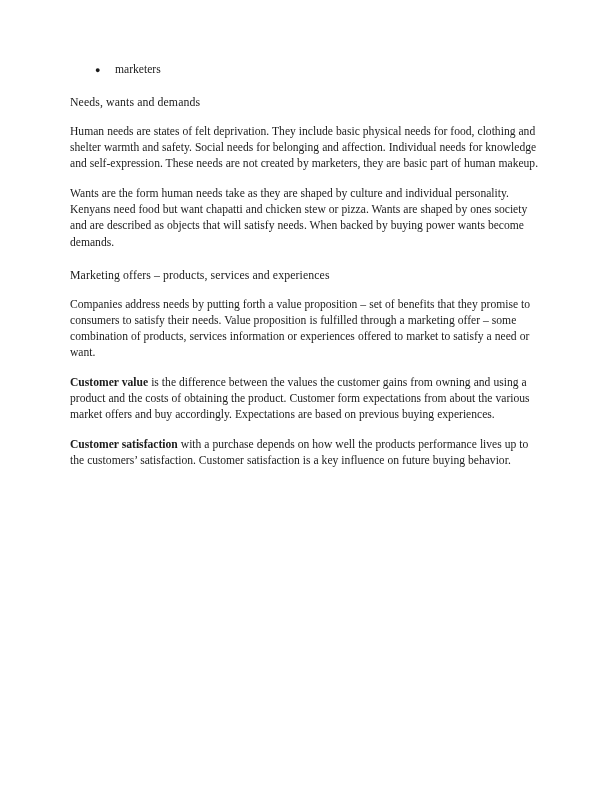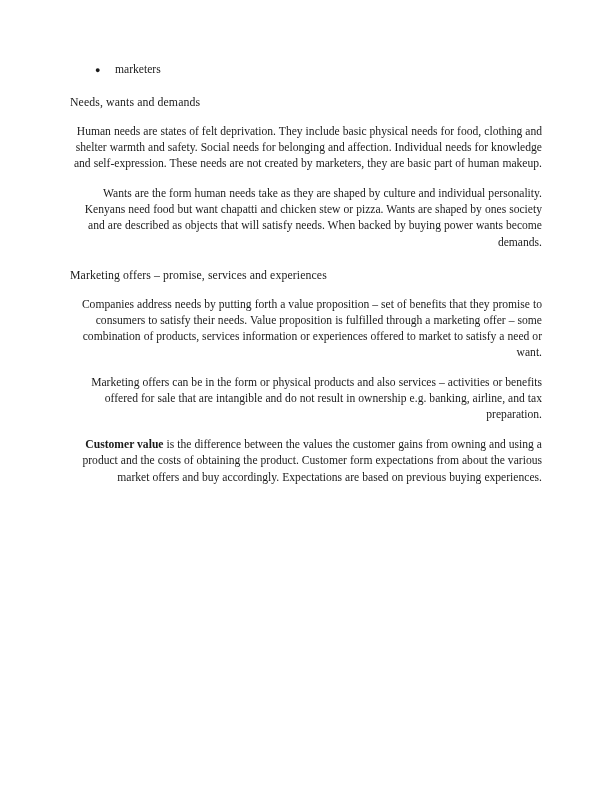--- a/index.html
+++ b/index.html
@@ -54,21 +54,21 @@
     line-height: 16px;
     font-weight: normal;
     margin: 16px 0 0 0;
     letter-spacing: 0.1px;
   }
   
   p.para {
     font-size: 11.6px;
     line-height: 16.1px;
     margin: 14px 0 0 0;
-    text-align: right;
+    text-align: left;
     word-spacing: 0.1px;
   }
   p.para .lead {
     font-weight: bold;
     margin-top: 40px;
   }
 </style>
 </head>
 <body>
 
@@ -82,26 +82,26 @@
       </li>
     </ul>
 
     <h2 class="heading">Needs, wants and demands</h2>
 
     <p class="para">Human needs are states of felt deprivation. They include basic physical needs for food, clothing and shelter warmth and safety.  Social needs for belonging and affection. Individual needs for knowledge and self-expression. These needs are not created by marketers, they are basic part of human makeup.</p>
 
     <p class="para">Wants are the form human needs take as they are shaped by culture and individual personality. Kenyans need food but want chapatti and chicken stew or pizza. Wants are shaped by ones society and are described as objects that will satisfy needs. When backed by buying power wants become demands.</p>
 
 
-    <h2 class="heading">Marketing offers – promise, services and experiences</h2>
+    <h2 class="heading">Marketing offers – products, services and experiences</h2>
 
     <p class="para">Companies address needs by putting forth a value proposition – set of benefits that they promise to consumers to satisfy their needs. Value proposition is fulfilled through a marketing offer – some combination of products, services information or experiences offered to market to satisfy a need or want.</p>
 
-    <p class="para">Marketing offers can be in the form or physical products and also services – activities or benefits offered for sale that are intangible and do not result in ownership e.g. banking, airline, and tax preparation.</p>
 
 
 
 
     <p class="para"><span class="lead">Customer value</span><span> is the difference between the values the customer gains from owning and using a product and the costs of obtaining the product. Customer form expectations from about the various market offers and buy accordingly. Expectations are based on previous buying experiences.</span></p>
 
+    <p class="para"><span class="lead">Customer satisfaction</span><span> with a purchase depends on how well the products performance lives up to the customers’ satisfaction. Customer satisfaction is a key influence on future buying behavior.</span></p>
 
   </div>
 </div>
 
 </body></html>

